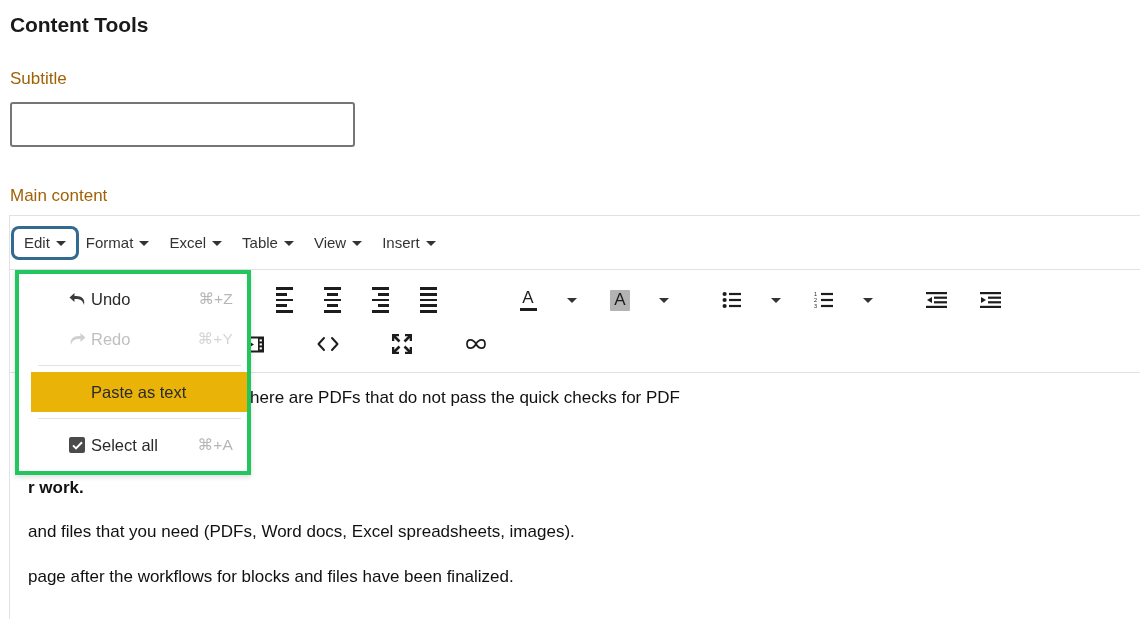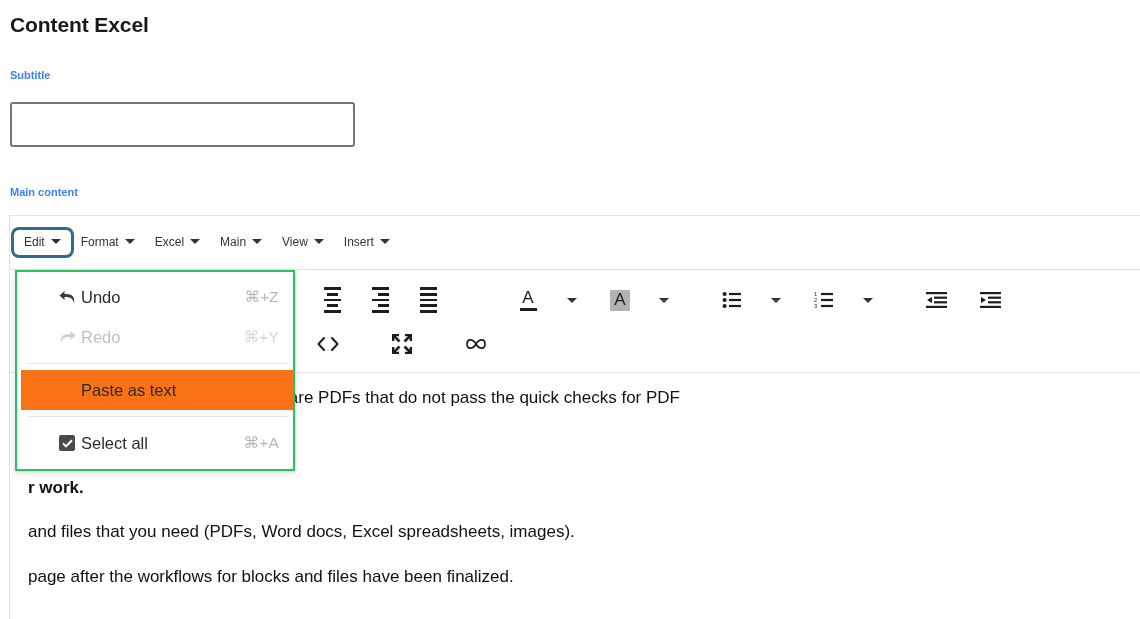--- a/index.html
+++ b/index.html
@@ -15,21 +15,21 @@
 
   .page { position: relative; width: 1140px; height: 619px; }
 
   
   .page-title {
     position: absolute; left: 10px; top: 13px;
     font-size: 21px; font-weight: bold; color: #1a1a1a;
     letter-spacing: -0.1px;
   }
   .field-label {
-    position: absolute; font-size: 11px; color: #3b82f6; font-weight: 700;
+    position: absolute; font-size: 17px; color: #a16207; font-weight: 400;
   }
   .label-subtitle { left: 10px; top: 69px; }
   .label-maincontent { left: 10px; top: 186px; }
 
   .subtitle-input {
     position: absolute; left: 10px; top: 102px;
     width: 345px; height: 45px;
     border: 2px solid #767676;
     border-radius: 3px;
     background: #ffffff;
@@ -51,21 +51,21 @@
     position: relative; height: 54px;
     border-bottom: 1px solid #dfe2e8;
     display: flex; align-items: center;
     padding-left: 4px;
     background: #ffffff;
   }
   .menu-btn {
     position: relative;
     display: inline-flex; align-items: baseline; gap: 6px;
     padding: 6px 10px 7px 10px;
-    font-size: 12px; color: #333333;
+    font-size: 15px; color: #333333;
     background: transparent; border: none;
     border-radius: 3px; cursor: pointer;
     font-family: inherit; line-height: 1;
   }
   .menu-btn .caret {
     display: inline-block; width: 0; height: 0;
     border-left: 5px solid transparent;
     border-right: 5px solid transparent;
     border-top: 5px solid #333333;
     position: relative; top: -2px;
@@ -133,36 +133,36 @@
   .fc-wrap { display:flex; flex-direction:column; align-items:center; }
   .fc-bar { width: 17px; height: 3px; background:#1d1d1d; margin-top:2px; }
   .bg-box {
     background:#b3b3b3; padding: 1px 4px 2px 4px; border-radius:1px;
   }
 
   
   .menu-panel {
     position: absolute;
     left: 5px; top: 54px;
-    width: 280px;
-    background: #ffffff;
-    border: 2px solid #22c55e;
+    width: 236px;
+    background: #ffffff;
+    border: 4px solid #22c55e;
     box-shadow: 0 2px 5px rgba(0,0,0,0.14);
-    padding: 5px 0 6px 4px;
+    padding: 5px 0 6px 12px;
     z-index: 40;
   }
   .menu-item {
     position: relative;
     display: flex; align-items: center;
     height: 40px;
     padding: 0 14px 0 30px;
     font-size: 16.5px; color: #2b2b2b;
     cursor: pointer;
   }
-  .menu-item.hovered { background: #f97316; }
+  .menu-item.hovered { background: #eab308; }
   .menu-item.disabled { color: #c0c0c0; cursor: default; }
   .mi-icon {
     position: absolute; left: 36px;
     width: 20px; display: flex; align-items: center; justify-content: center;
     color: #3b3b3b; font-size: 16px; line-height: 1;
   }
   .mi-label { margin-left: 30px; }
   .menu-item.noicon .mi-label { margin-left: 30px; }
   .mi-shortcut {
     margin-left: auto; color: #b6b6b6; font-size: 15.5px;
@@ -192,21 +192,21 @@
     overflow: hidden;
   }
   .content p { margin: 0 0 23px 0; }
   .content p.bold { font-weight: bold; }
 </style>
 </head>
 <body>
 
 <div class="page">
 
-  <div class="page-title">Content Excel</div>
+  <div class="page-title">Content Tools</div>
 
   <label class="field-label label-subtitle">Subtitle</label>
   <input class="subtitle-input" type="text" value="" placeholder="" style="">
 
   <label class="field-label label-maincontent">Main content</label>
 
   <div class="editor">
 
     <div class="menubar">
       <button class="menu-btn focused">
@@ -215,21 +215,21 @@
       </button>
       <button class="menu-btn">
         <span>Format</span>
         <span class="caret"></span>
       </button>
       <button class="menu-btn">
         <span>Excel</span>
         <span class="caret"></span>
       </button>
       <button class="menu-btn">
-        <span>Main</span>
+        <span>Table</span>
         <span class="caret"></span>
       </button>
       <button class="menu-btn">
         <span>View</span>
         <span class="caret"></span>
       </button>
       <button class="menu-btn">
         <span>Insert</span>
         <span class="caret"></span>
       </button>

